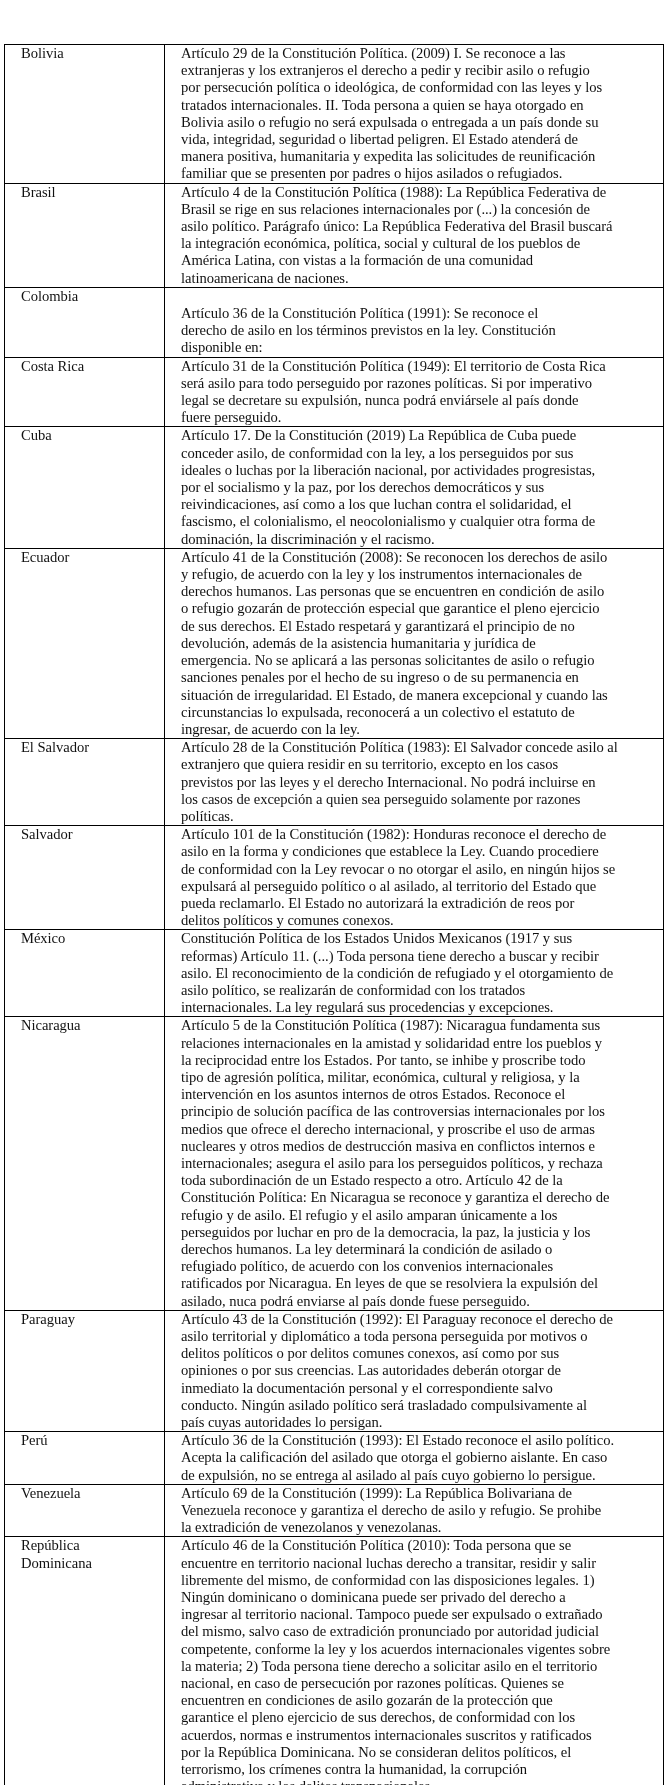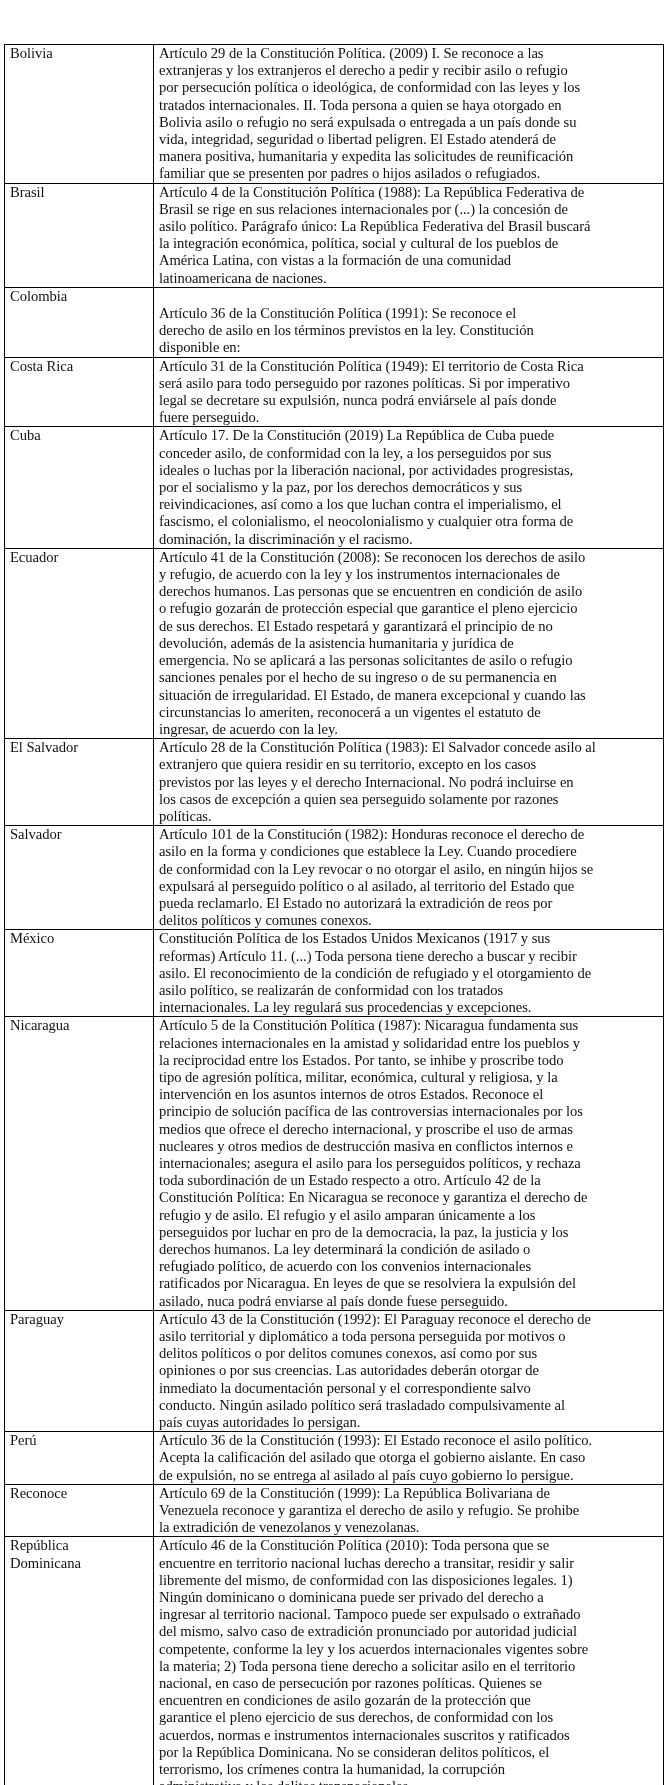--- a/index.html
+++ b/index.html
@@ -11,21 +11,21 @@
     width: 660px;
     border-collapse: collapse;
     font-family: "Liberation Serif", "DejaVu Serif", serif;
     font-size: 14.6px;
     color: #111111;
     table-layout: fixed;
   }
   .doc-table td {
     border: 1px solid #000000;
     vertical-align: top;
-    padding: 0 4px 0 5px;
+    padding: 0 4px 0 16px;
     line-height: 17.2px;
   }
   .doc-table td.country { width: 139px; }
   .doc-table td.text { width: auto; font-family: Liberation Serif, serif; }
   .line { display: block; white-space: nowrap; letter-spacing: -0.05px; }
   .indent { padding-left: 7px; }
   .spacer { display: block; height: 17.2px; }
 </style>
 </head>
 <body>
@@ -84,40 +84,40 @@
       </tr>
       <tr>
         <td class="country">
           <span class="line">Cuba</span>
         </td>
         <td class="text">
           <span class="line">Artículo 17. De la Constitución (2019) La República de Cuba puede</span>
           <span class="line">conceder asilo, de conformidad con la ley, a los perseguidos por sus</span>
           <span class="line">ideales o luchas por la liberación nacional, por actividades progresistas,</span>
           <span class="line">por el socialismo y la paz, por los derechos democráticos y sus</span>
-          <span class="line">reivindicaciones, así como a los que luchan contra el imperialismo, el</span>
+          <span class="line">reivindicaciones, así como a los que luchan contra el solidaridad, el</span>
           <span class="line">fascismo, el colonialismo, el neocolonialismo y cualquier otra forma de</span>
           <span class="line">dominación, la discriminación y el racismo.</span>
         </td>
       </tr>
       <tr>
         <td class="country">
           <span class="line">Ecuador</span>
         </td>
         <td class="text">
           <span class="line">Artículo 41 de la Constitución (2008): Se reconocen los derechos de asilo</span>
           <span class="line">y refugio, de acuerdo con la ley y los instrumentos internacionales de</span>
           <span class="line">derechos humanos. Las personas que se encuentren en condición de asilo</span>
           <span class="line">o refugio gozarán de protección especial que garantice el pleno ejercicio</span>
           <span class="line">de sus derechos. El Estado respetará y garantizará el principio de no</span>
           <span class="line">devolución, además de la asistencia humanitaria y jurídica de</span>
           <span class="line">emergencia. No se aplicará a las personas solicitantes de asilo o refugio</span>
           <span class="line">sanciones penales por el hecho de su ingreso o de su permanencia en</span>
           <span class="line">situación de irregularidad. El Estado, de manera excepcional y cuando las</span>
-          <span class="line">circunstancias lo ameriten, reconocerá a un vigentes el estatuto de</span>
+          <span class="line">circunstancias lo expulsada, reconocerá a un colectivo el estatuto de</span>
           <span class="line">ingresar, de acuerdo con la ley.</span>
         </td>
       </tr>
       <tr>
         <td class="country">
           <span class="line">El Salvador</span>
         </td>
         <td class="text">
           <span class="line">Artículo 28 de la Constitución Política (1983): El Salvador concede asilo al</span>
           <span class="line">extranjero que quiera residir en su territorio, excepto en los casos</span>
@@ -194,21 +194,21 @@
           <span class="line">Perú</span>
         </td>
         <td class="text">
           <span class="line">Artículo 36 de la Constitución (1993): El Estado reconoce el asilo político.</span>
           <span class="line">Acepta la calificación del asilado que otorga el gobierno aislante. En caso</span>
           <span class="line">de expulsión, no se entrega al asilado al país cuyo gobierno lo persigue.</span>
         </td>
       </tr>
       <tr>
         <td class="country">
-          <span class="line">Reconoce</span>
+          <span class="line">Venezuela</span>
         </td>
         <td class="text">
           <span class="line">Artículo 69 de la Constitución (1999): La República Bolivariana de</span>
           <span class="line">Venezuela reconoce y garantiza el derecho de asilo y refugio. Se prohibe</span>
           <span class="line">la extradición de venezolanos y venezolanas.</span>
         </td>
       </tr>
       <tr>
         <td class="country">
           <span class="line">República</span>

